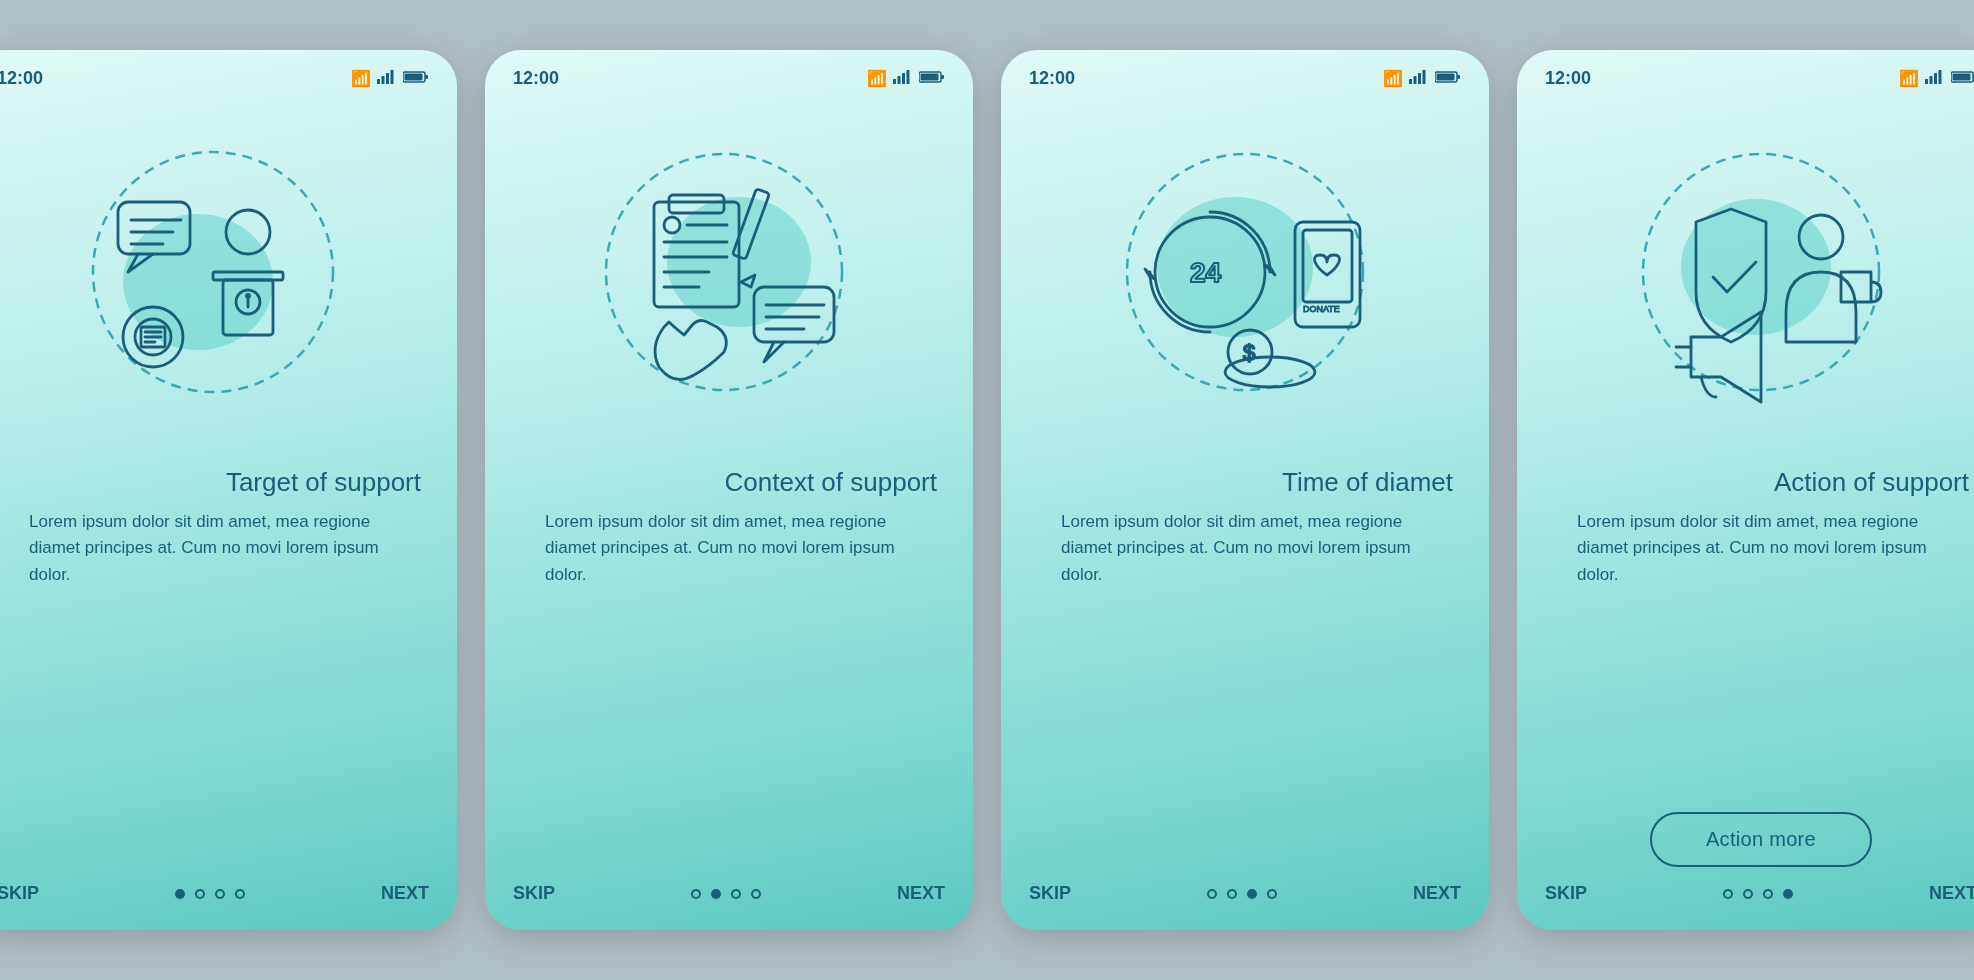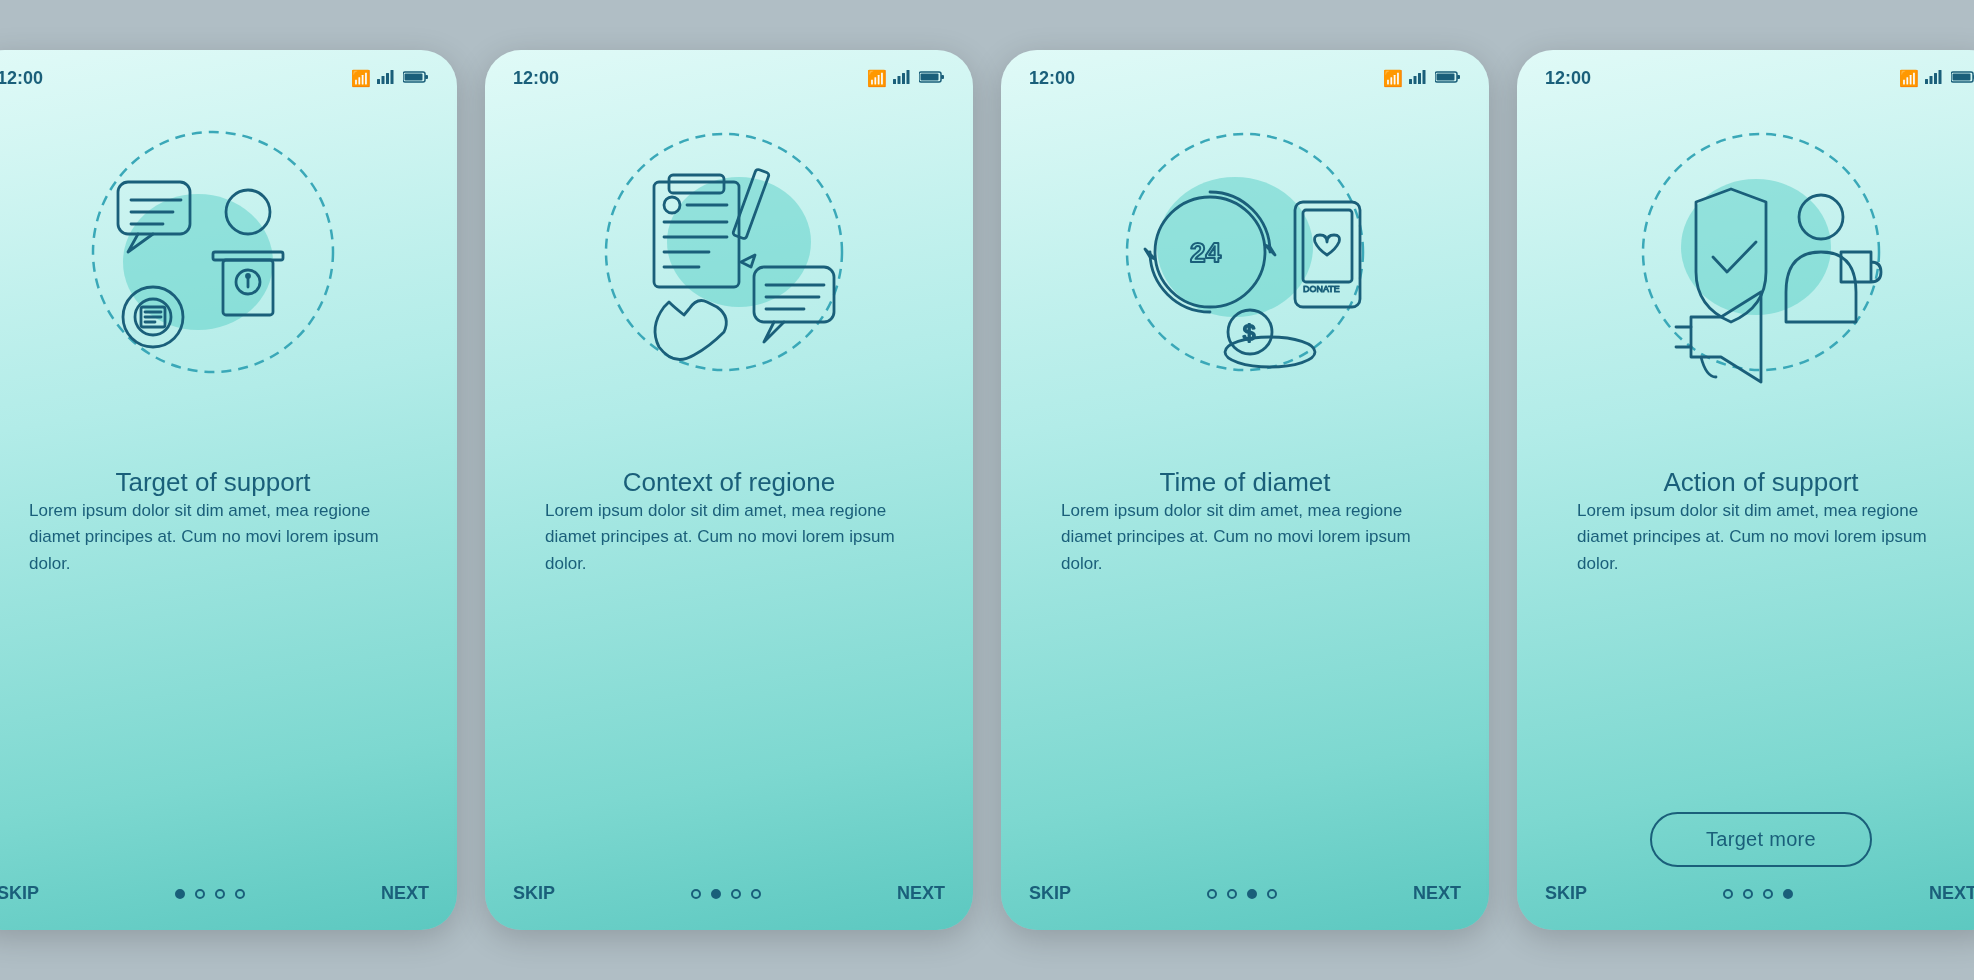--- a/index.html
+++ b/index.html
@@ -60,20 +60,21 @@
       display: inline-block;
       color: #1a5f7a;
       font-size: 16px;
     }
 
     
     .illustration-area {
       width: 100%;
       height: 360px;
       display: flex;
+      align-items: center;
       justify-content: center;
       position: relative;
       flex-shrink: 0;
     }
 
     .illustration-svg {
       width: 320px;
       height: 320px;
     }
 
@@ -83,22 +84,22 @@
       width: 100%;
       padding: 10px 36px 0 36px;
       display: flex;
       flex-direction: column;
     }
 
     .screen-title {
       font-size: 26px;
       font-weight: 400;
       color: #1a5f7a;
-      text-align: center;
-      margin-bottom: 0;
+      text-align: right;
+      margin-bottom: 11px;
     }
 
     .screen-desc {
       font-size: 17px;
       color: #1a5f7a;
       line-height: 1.55;
       text-align: left;
       flex: 1;
       margin-left: 24px;
     }
@@ -309,21 +310,21 @@
           <line x1="197" y1="212" x2="235" y2="212" class="icon-stroke"></line>
         </g>
 
         <g class="icon-stroke">
           <path d="M95 210 Q80 230 90 250 Q105 270 125 258 Q140 250 155 235 Q162 220 148 210 L138 205 Q128 200 120 212 L115 218 Q105 210 100 205 Z" class="icon-stroke"></path>
         </g>
       </svg>
     </div>
 
     <div class="content-area">
-      <div class="screen-title">Context of regione</div>
+      <div class="screen-title">Context of support</div>
       <div class="screen-desc">Lorem ipsum dolor sit dim amet, mea regione diamet principes at. Cum no movi lorem ipsum dolor.</div>
     </div>
 
     <div class="nav-bar">
       <span class="nav-skip">SKIP</span>
       <div class="nav-dots">
         <div class="dot"></div>
         <div class="dot active"></div>
         <div class="dot"></div>
         <div class="dot"></div>
@@ -451,21 +452,21 @@
           <line x1="90" y1="230" x2="75" y2="230" class="icon-stroke"></line>
           <line x1="90" y1="250" x2="75" y2="250" class="icon-stroke"></line>
           <path d="M100 260 Q105 280 115 280" class="icon-stroke"></path>
         </g>
       </svg>
     </div>
 
     <div class="content-area">
       <div class="screen-title">Action of support</div>
       <div class="screen-desc">Lorem ipsum dolor sit dim amet, mea regione diamet principes at. Cum no movi lorem ipsum dolor.</div>
-      <button class="learn-more-btn">Target more</button>
+      <button class="learn-more-btn">Action more</button>
     </div>
 
     <div class="nav-bar">
       <span class="nav-skip">SKIP</span>
       <div class="nav-dots">
         <div class="dot"></div>
         <div class="dot"></div>
         <div class="dot"></div>
         <div class="dot active"></div>
       </div>

